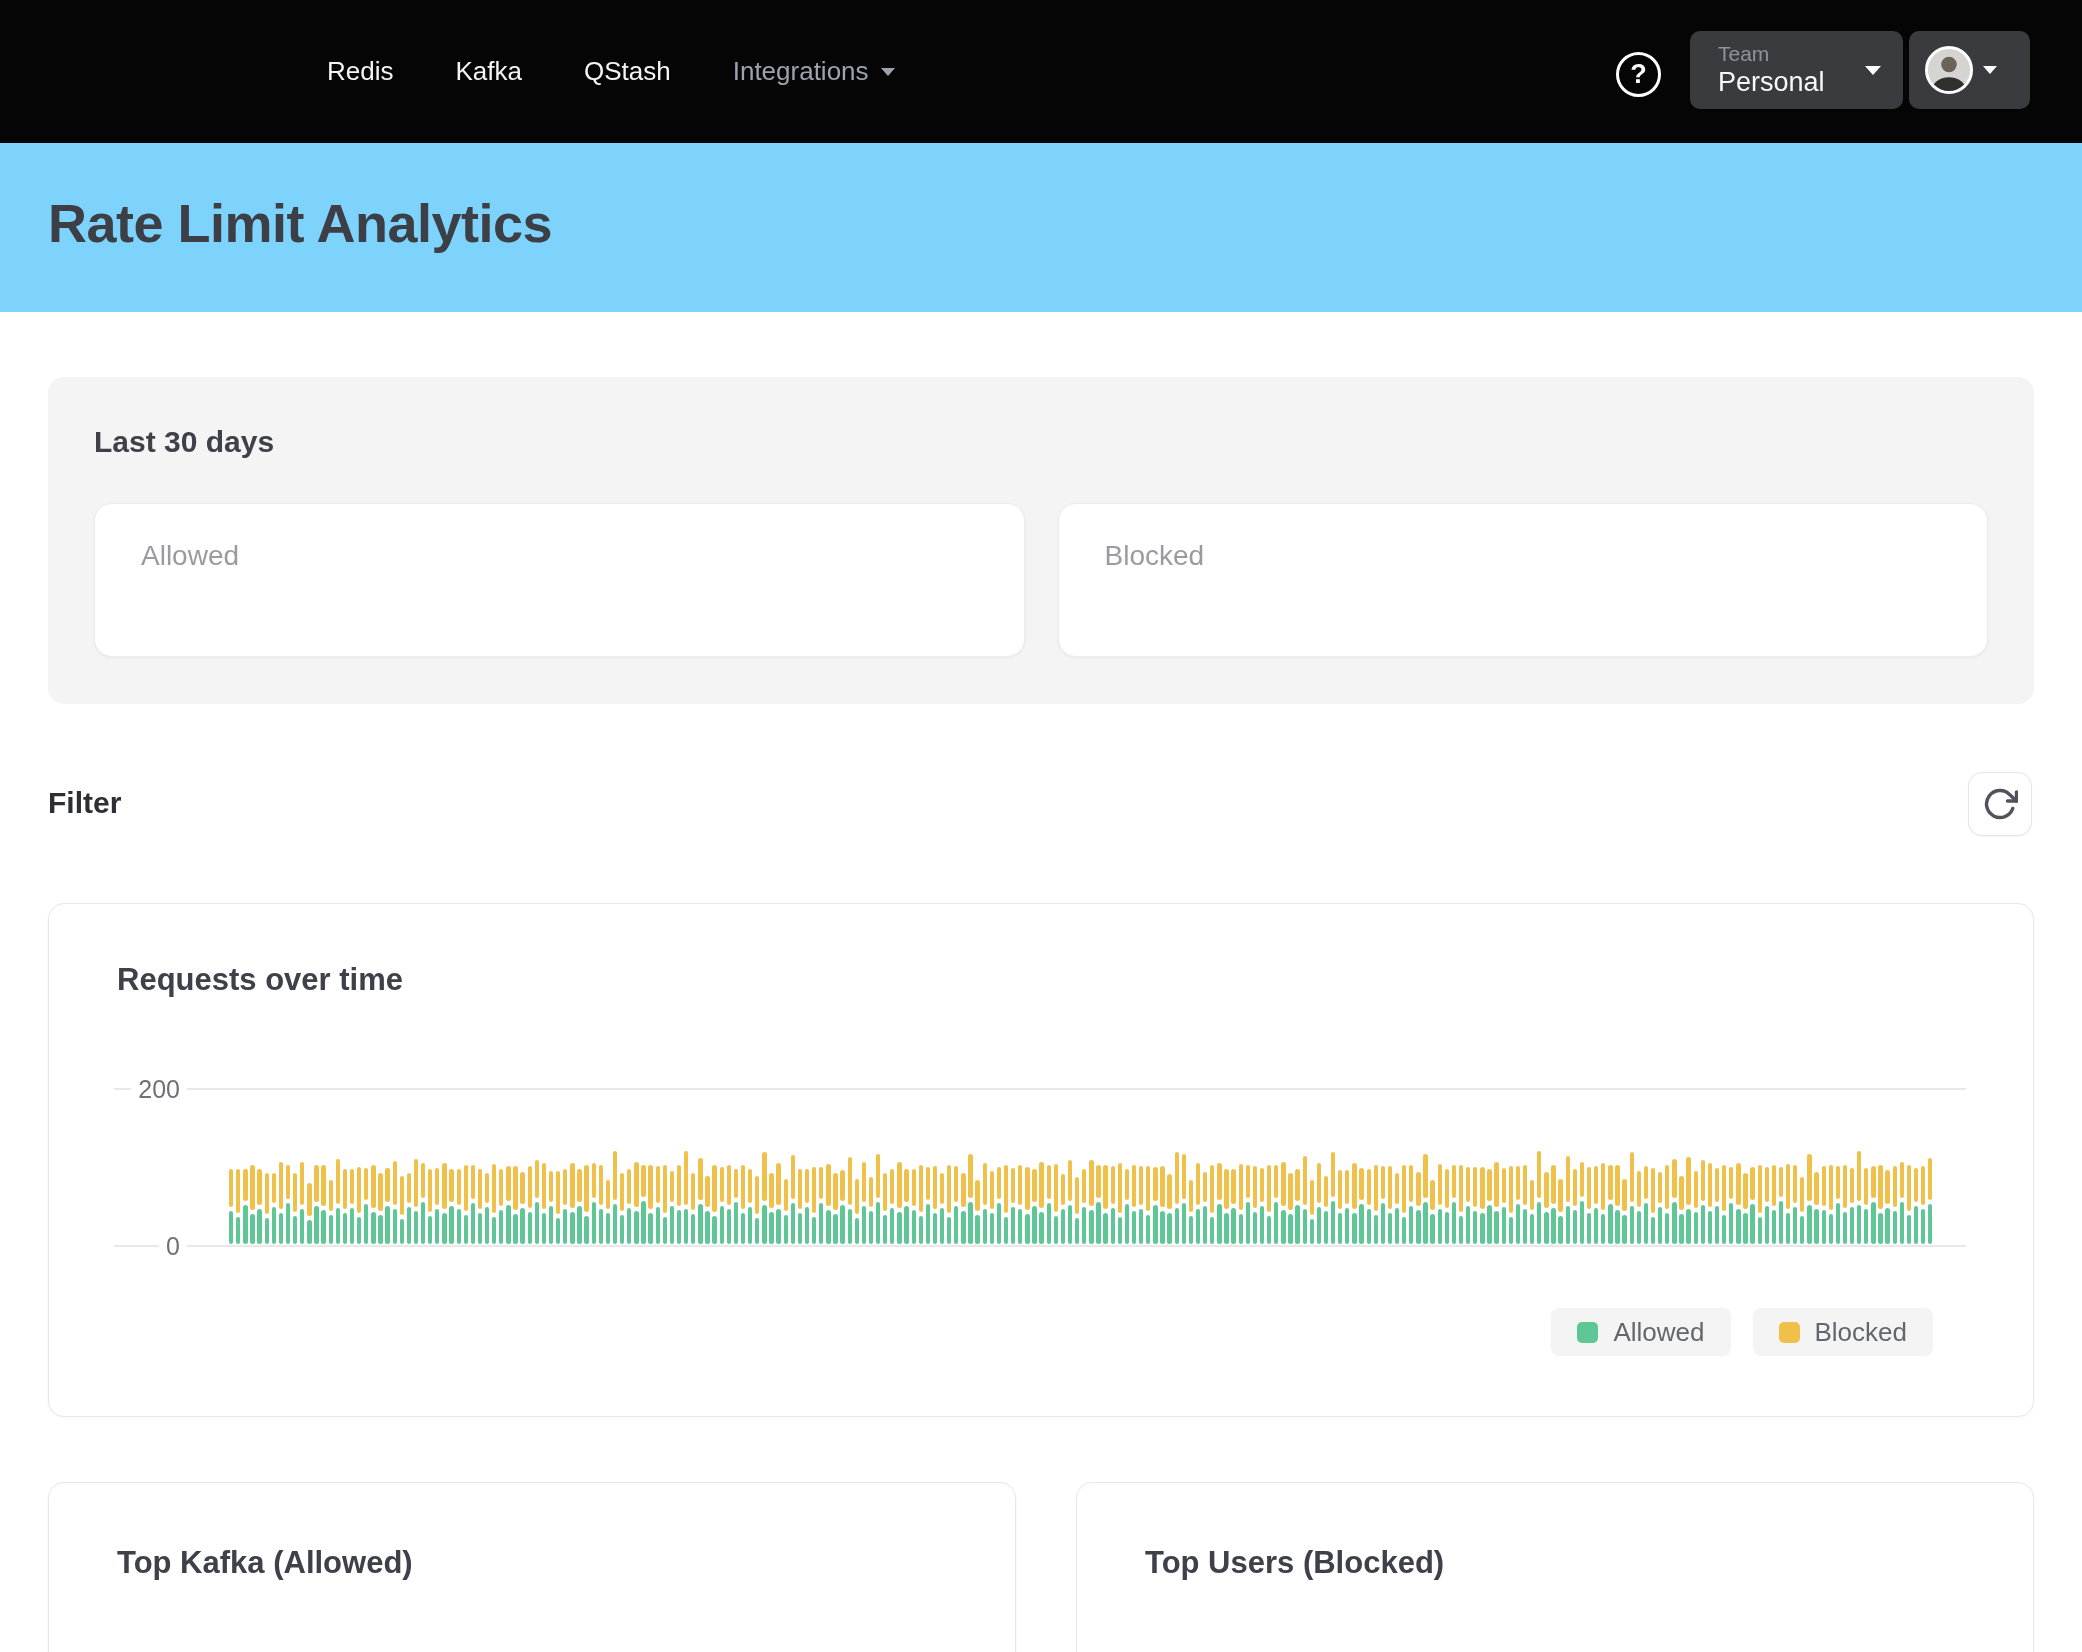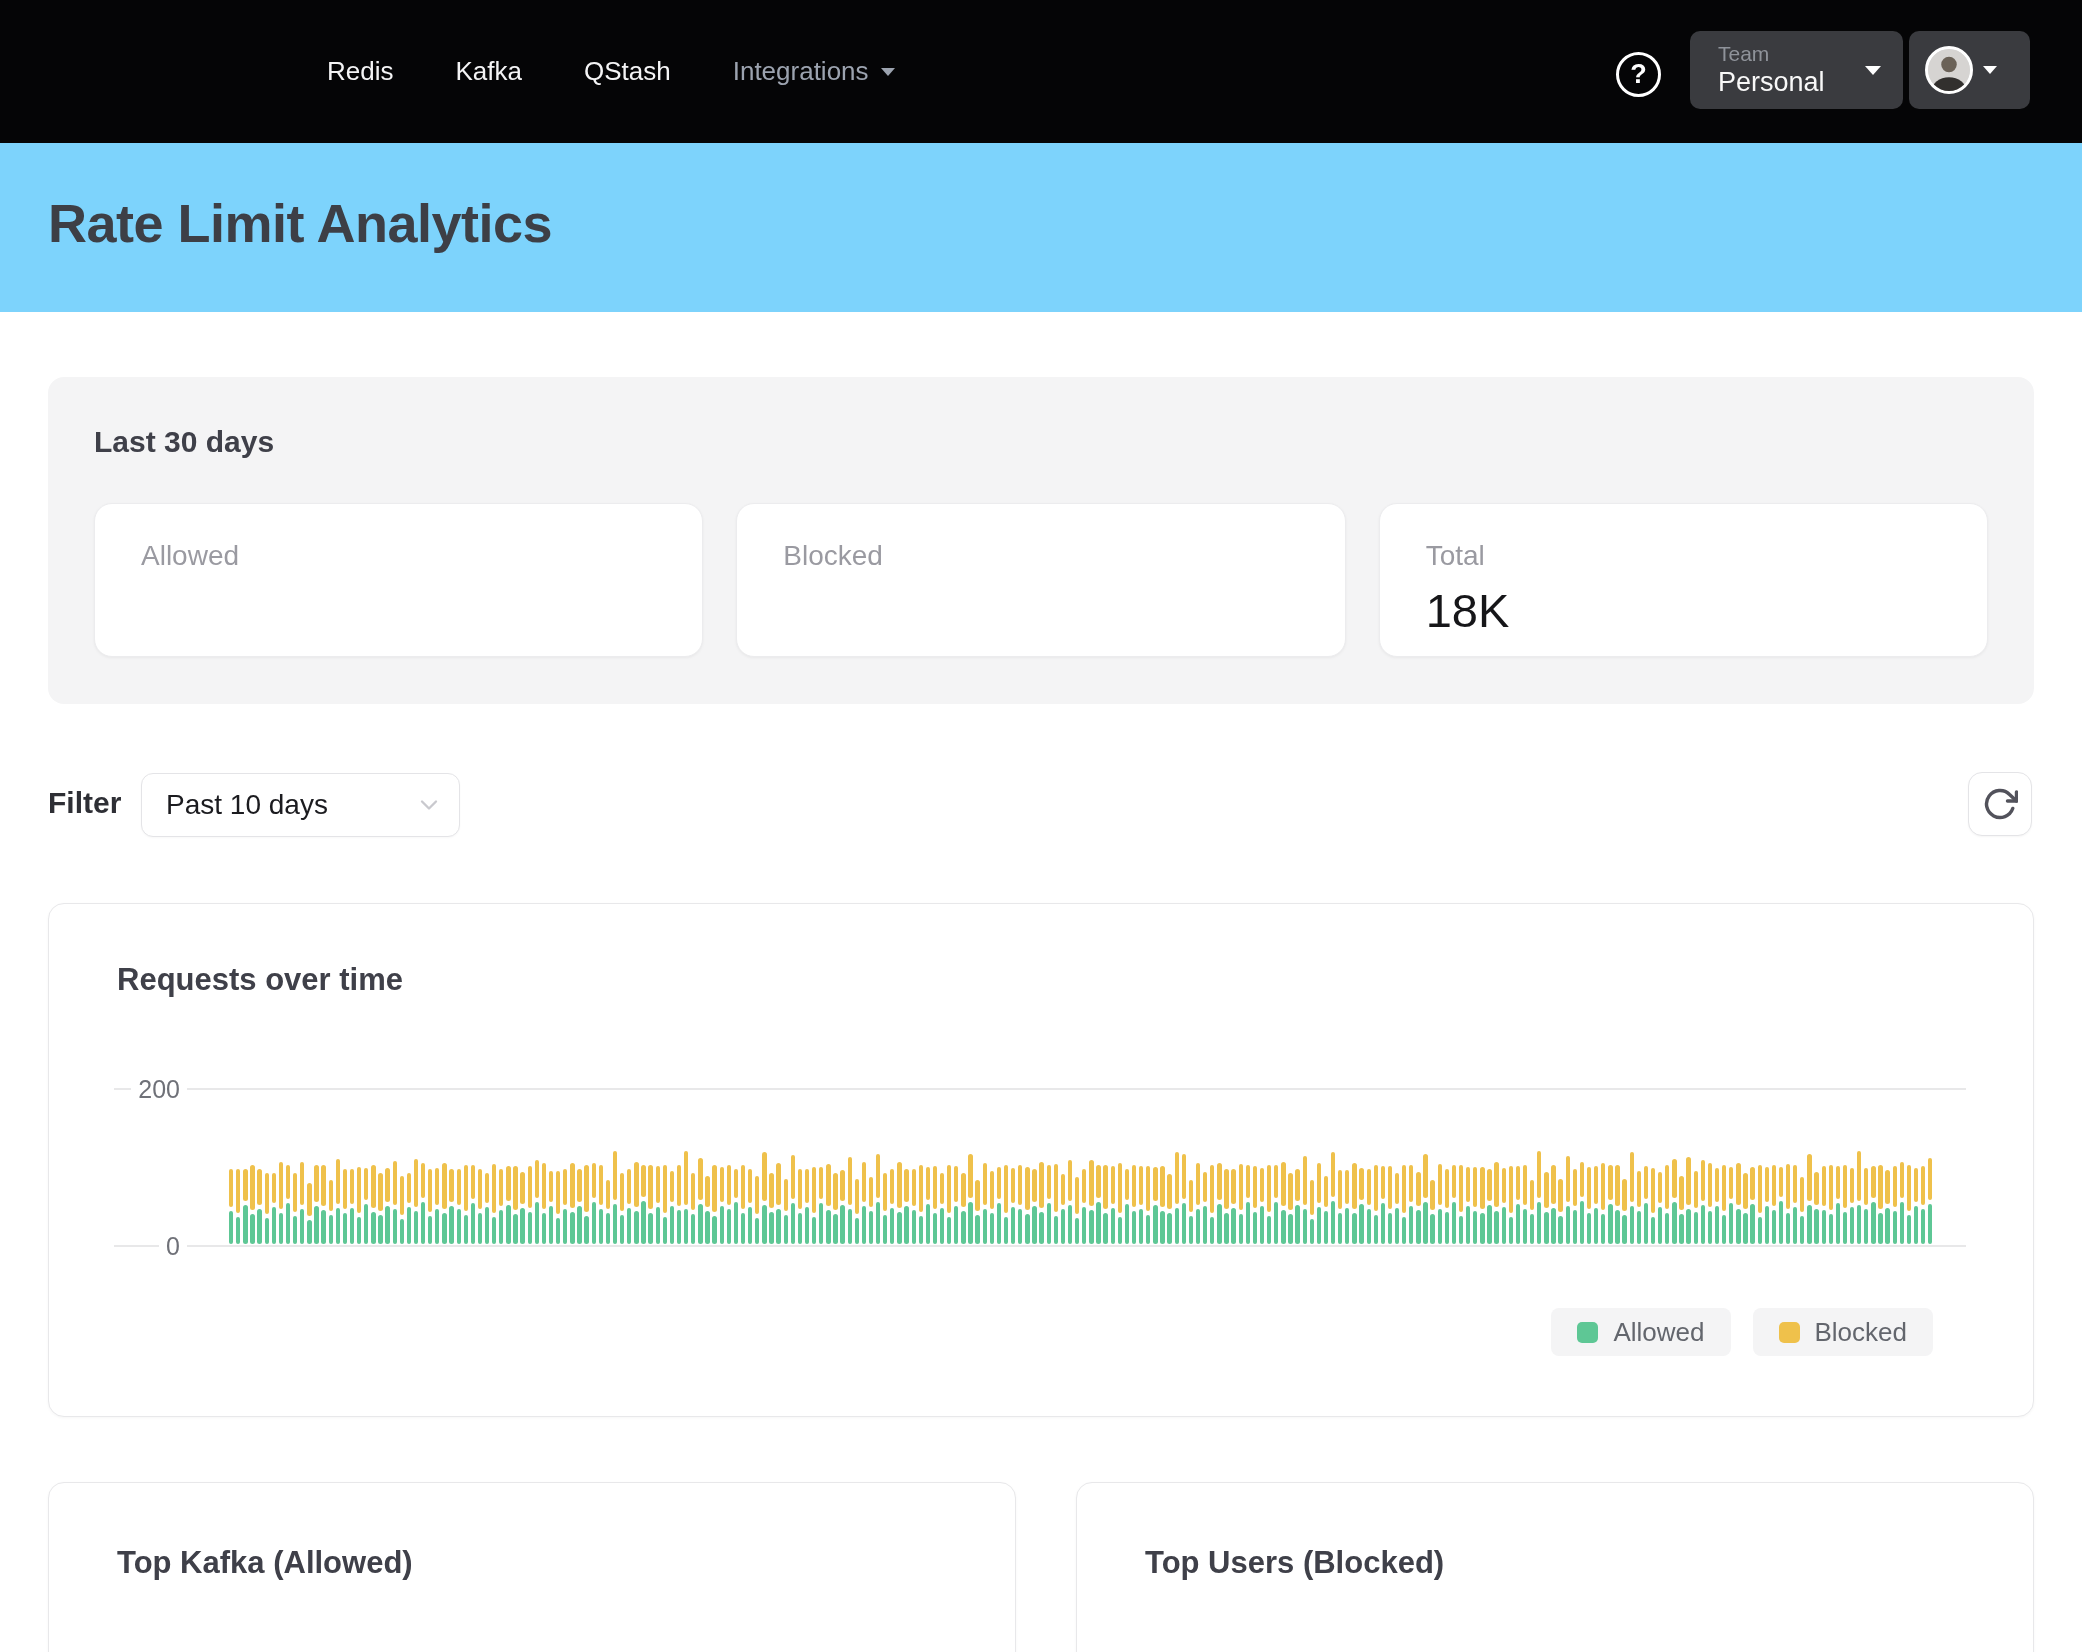--- a/index.html
+++ b/index.html
@@ -110,34 +110,24 @@
 
   <div class="summary-panel">
     <div class="summary-title">Last 30 days</div>
     <div class="stat-row">
       <div class="stat-card">
         <div class="stat-label">Allowed</div>
       </div>
       <div class="stat-card">
         <div class="stat-label">Blocked</div>
       </div>
-      <div class="stat-card">
-        <div class="stat-label">Total</div>
-        <div class="stat-value">18K</div>
-      </div>
     </div>
   </div>
 
   <div class="filter-label">Filter</div>
-  <div class="select-box">
-    <span class="select-value">Past 10 days</span>
-    <svg width="28" height="28" viewBox="0 0 24 24">
-      <polyline points="6 9 12 15 18 9" fill="none" stroke="#c9c9ce" stroke-width="2" stroke-linecap="round" stroke-linejoin="round"></polyline>
-    </svg>
-  </div>
   <div class="refresh-btn">
     <svg width="36" height="36" viewBox="0 0 24 24">
       <polyline points="23 4 23 10 17 10" fill="none" stroke="#52525b" stroke-width="2.3" stroke-linecap="round" stroke-linejoin="round"></polyline>
       <path d="M20.49 15 a 9 9 0 1 1 -2.12 -9.36 L 23 10" fill="none" stroke="#52525b" stroke-width="2.3" stroke-linecap="round" stroke-linejoin="round"></path>
     </svg>
   </div>
 
   <div class="chart-card">
     <div class="chart-title">Requests over time</div>
     <div class="gridline gl-200"></div>

